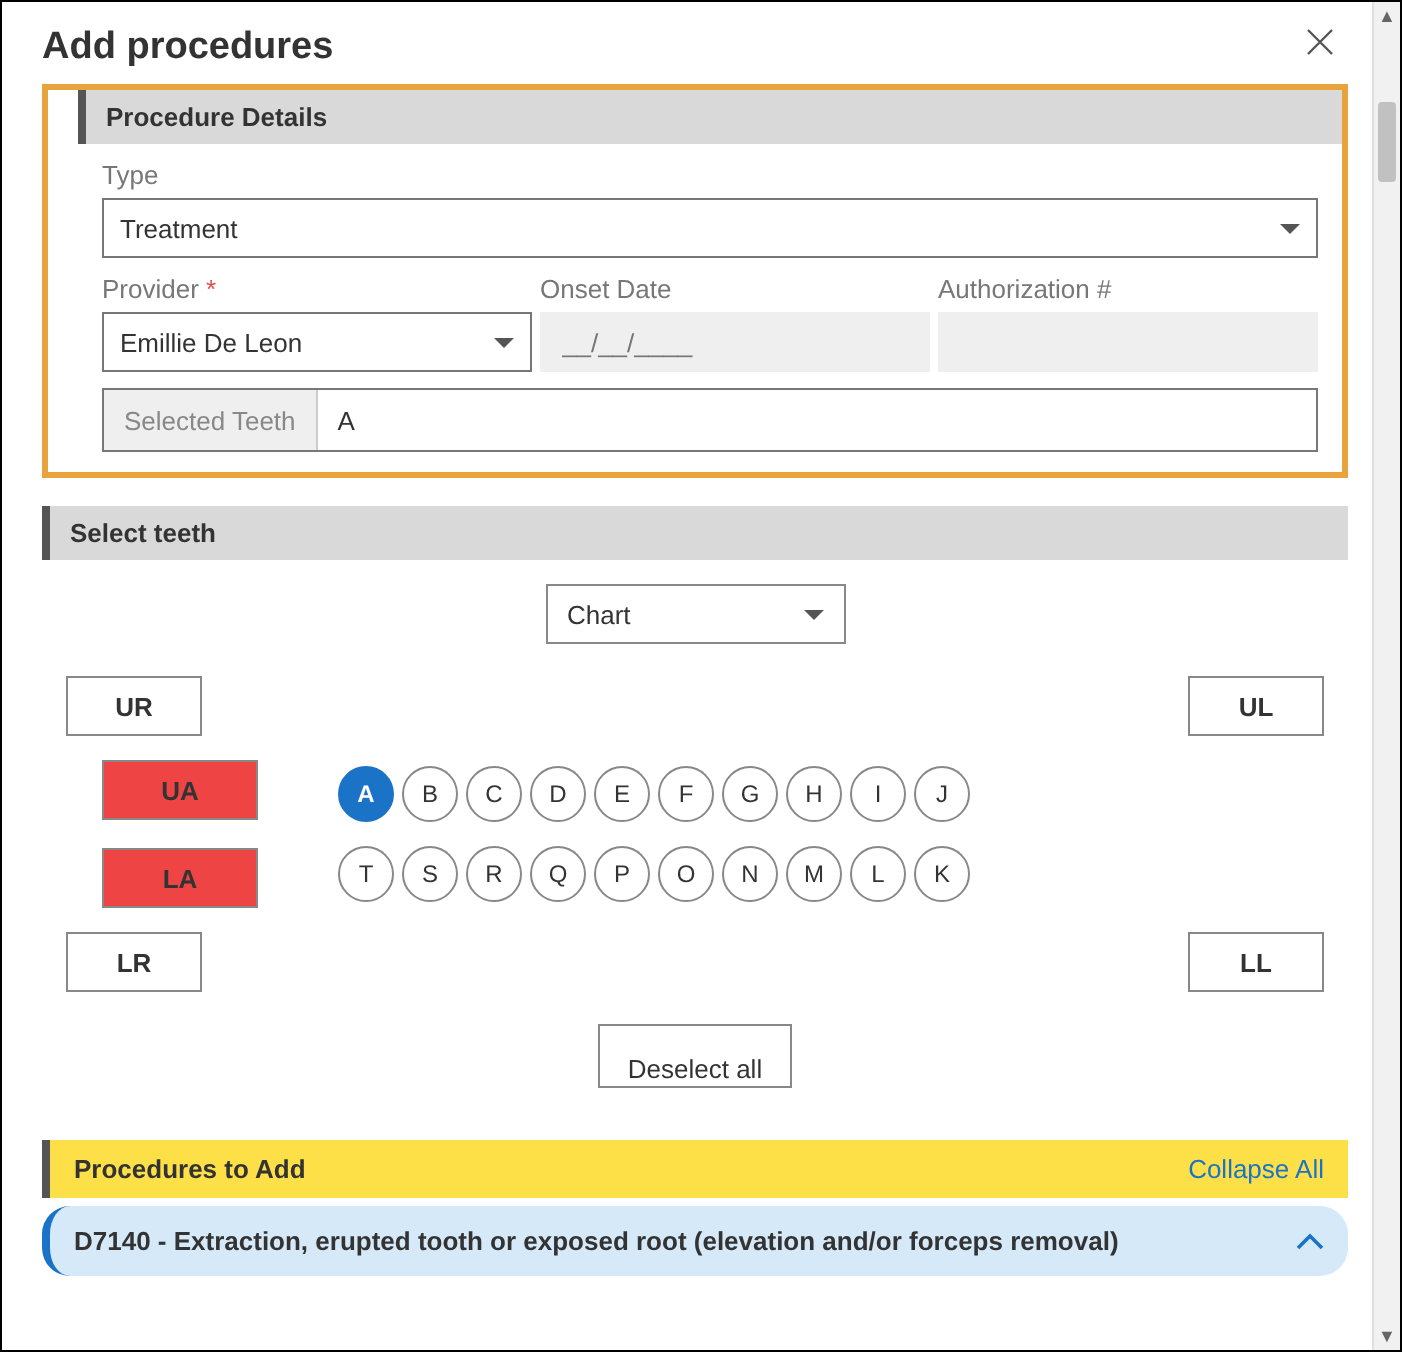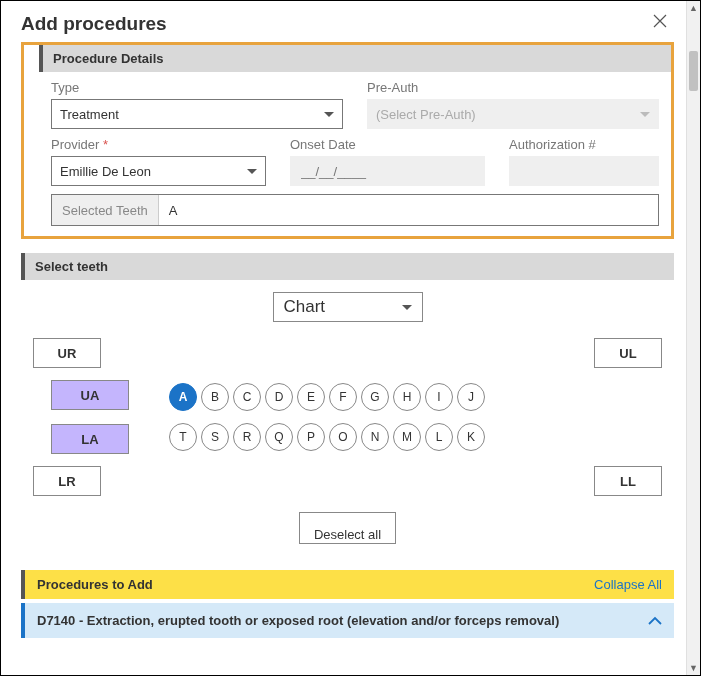--- a/index.html
+++ b/index.html
@@ -81,21 +81,21 @@
     font-weight: 700;
     color: #333;
   }
 
   .form-body {
     padding: 8px 12px 0 12px;
   }
 
   .row {
     display: flex;
-    gap: 24px;
+    gap: 4px;
     margin-bottom: 8px;
     align-items: center;
   }
   .field {
     display: flex;
     flex-direction: column;
     flex: 1;
   }
   .field-label {
     color: #777;
@@ -179,21 +179,21 @@
   }
   .chart-select {
     width: 150px;
     height: 30px;
     border: 1px solid #888;
     display: flex;
     align-items: center;
     justify-content: space-between;
     padding: 0 10px;
     cursor: pointer;
-    font-size: 17px;
+    font-size: 13px;
   }
 
   .quad-row {
     display: flex;
     justify-content: space-between;
     margin-bottom: 12px;
   }
   .quad-btn {
     width: 68px;
     height: 30px;
@@ -216,21 +216,21 @@
   .arch-col {
     display: flex;
     flex-direction: column;
     gap: 14px;
     margin-left: 18px;
   }
   .arch-btn {
     width: 78px;
     height: 30px;
     border: 1px solid #888;
-    background: #c4b5fd;
+    background: #ef4444;
     display: flex;
     align-items: center;
     justify-content: center;
     font-weight: 700;
     font-size: 13px;
     cursor: pointer;
     color: #333;
   }
   .teeth-rows {
     display: flex;
@@ -297,20 +297,21 @@
   }
 
   .proc-item {
     margin: 4px 12px 0 20px;
     background: #d5e9f8;
     border-left: 4px solid #1b73c7;
     padding: 10px 12px;
     display: flex;
     justify-content: space-between;
     align-items: center;
+    border-radius: 14px;
   }
   .proc-text {
     font-weight: 700;
     font-size: 13px;
     color: #333;
   }
   .proc-chev {
     color: #1b73c7;
     cursor: pointer;
   }
@@ -333,27 +334,20 @@
   <div class="highlight-box">
     <div class="section-header">Procedure Details</div>
     <div class="form-body">
 
       <div class="row">
         <div class="field" style="flex:1">
           <div class="field-label">Type</div>
           <div class="select">
             <span>Treatment</span>
             <span class="chev"></span>
-          </div>
-        </div>
-        <div class="field" style="flex:1">
-          <div class="field-label">Pre-Auth</div>
-          <div class="select disabled">
-            <span>(Select Pre-Auth)</span>
-            <span class="chev disabled"></span>
           </div>
         </div>
       </div>
 
       <div class="row">
         <div class="field" style="flex:0 0 215px">
           <div class="field-label">
             <span>Provider</span>
             <span class="required">*</span>
           </div>

